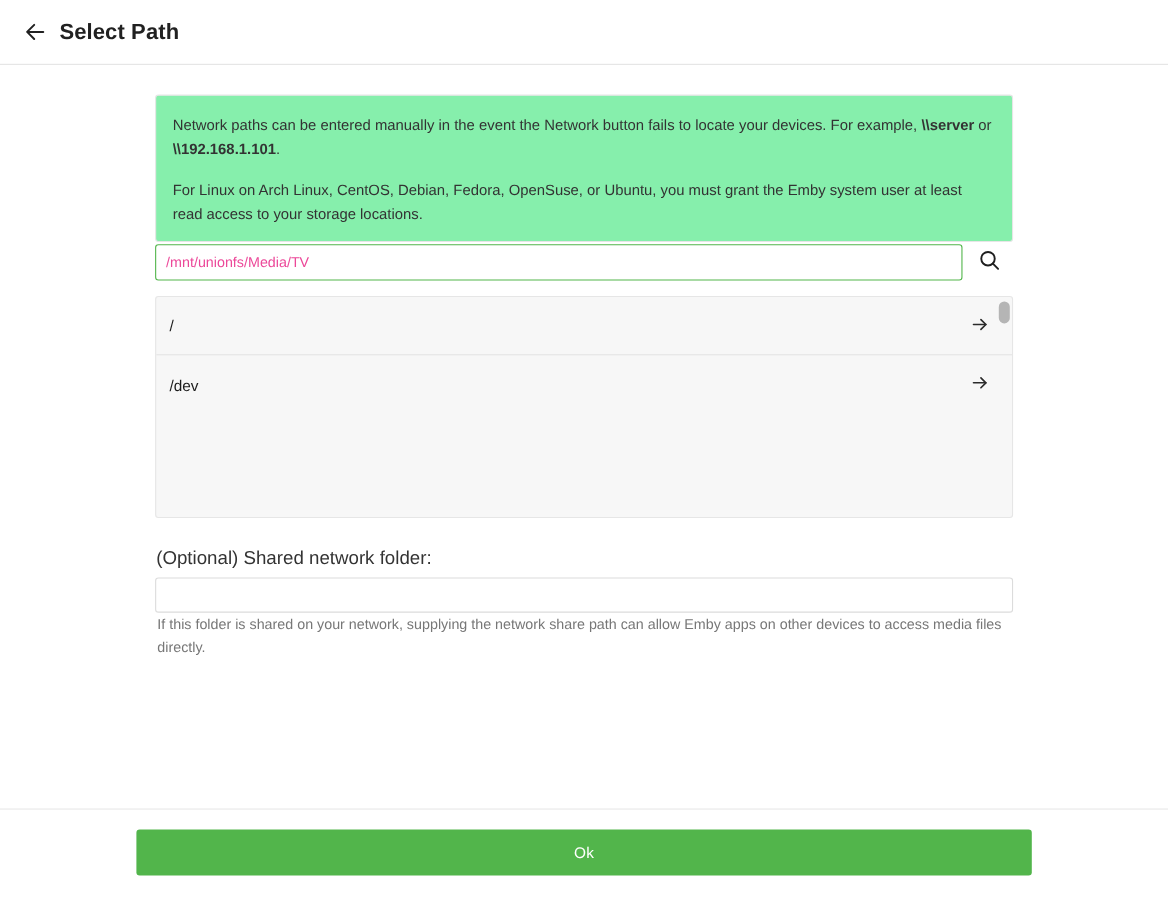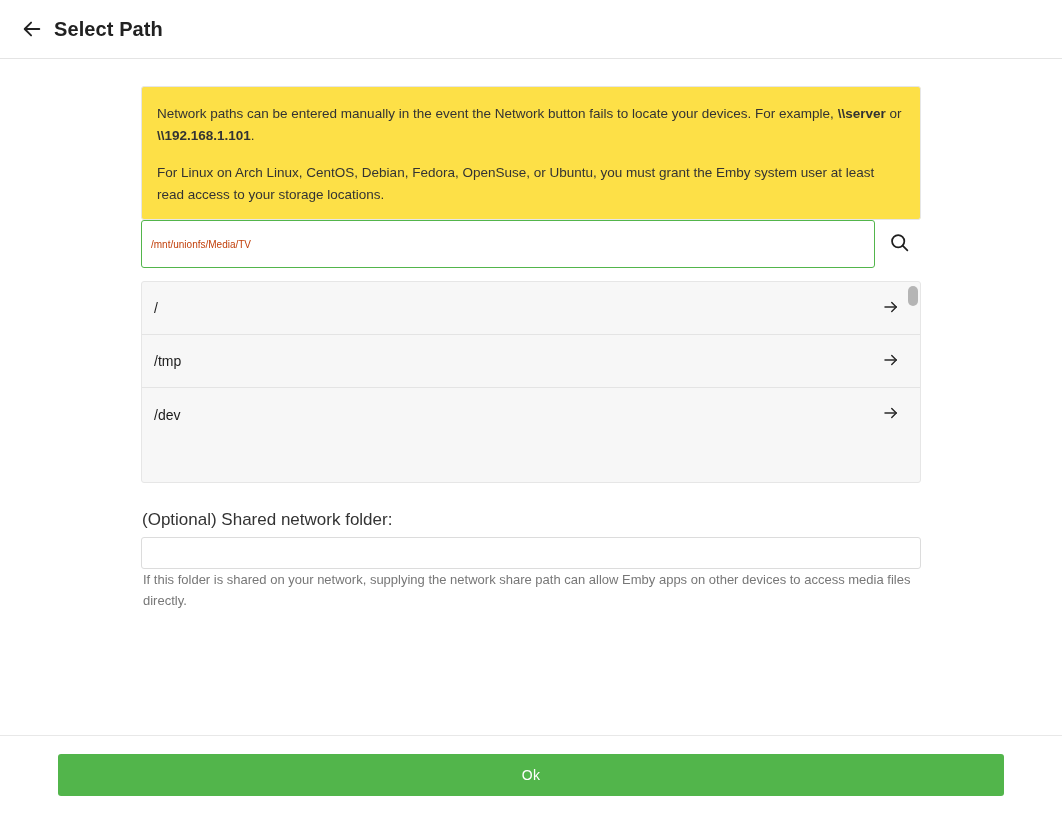--- a/index.html
+++ b/index.html
@@ -53,21 +53,21 @@
     bottom: 93px;
     overflow: hidden;
   }
   .inner {
     width: 780px;
     margin: 0 auto;
     padding-top: 26px;
   }
 
   .notice {
-    background: #fde047;
+    background: #86efac;
     border: 1px solid #e6e6e6;
     border-radius: 3px;
     padding: 16px 15px 14px 15px;
     font-size: 13.5px;
     line-height: 1.62;
     color: #333;
   }
   .notice p { margin: 0; }
   .notice p + p { margin-top: 15px; }
   .notice b { font-weight: bold; }
@@ -76,27 +76,27 @@
     color: #52b54b;
     font-size: 12.5px;
     margin: 26px 0 6px 0;
   }
   .folder-row {
     display: flex;
     align-items: center;
   }
   .folder-input {
     flex: 1;
-    height: 48px;
+    height: 33px;
     border: 1px solid #52b54b;
     border-radius: 3px;
     padding: 0 9px;
-    font-size: 10px;
-    font-family: "Liberation Sans", sans-serif;
-    color: #c2410c;
+    font-size: 13px;
+    font-family: "Liberation Sans", sans-serif;
+    color: #ec4899;
     background: #fff;
     outline: none;
     text-decoration-line: underline;
     text-decoration-style: wavy;
     text-decoration-color: transparent;
   }
   .search-btn {
     width: 44px;
     height: 36px;
     margin-left: 2px;
@@ -185,21 +185,21 @@
     bottom: 0;
     height: 93px;
     border-top: 1px solid #e8e8e8;
     background: #fff;
     display: flex;
     align-items: flex-start;
     justify-content: center;
     padding-top: 18px;
   }
   .ok-button {
-    width: 946px;
+    width: 814px;
     height: 42px;
     background: #52b54b;
     border: none;
     border-radius: 3px;
     color: #ffffff;
     font-size: 14px;
     font-family: "Liberation Sans", sans-serif;
     font-weight: normal;
     letter-spacing: .3px;
     cursor: pointer;
@@ -240,29 +240,20 @@
           </svg>
         </span>
       </button>
     </div>
 
     
     <div class="list-wrap">
       <div class="list-scroll">
         <div class="list-item">
           <span>/</span>
-          <span class="arrow-icon">
-            <svg width="18" height="18" viewBox="0 0 24 24" fill="none" stroke="#2b2b2b" stroke-width="2" stroke-linecap="round" stroke-linejoin="round">
-              <line x1="4" y1="12" x2="19" y2="12"></line>
-                <polyline points="13 6 19 12 13 18"></polyline>
-            </svg>
-          </span>
-        </div>
-        <div class="list-item">
-          <span>/tmp</span>
           <span class="arrow-icon">
             <svg width="18" height="18" viewBox="0 0 24 24" fill="none" stroke="#2b2b2b" stroke-width="2" stroke-linecap="round" stroke-linejoin="round">
               <line x1="4" y1="12" x2="19" y2="12"></line>
                 <polyline points="13 6 19 12 13 18"></polyline>
             </svg>
           </span>
         </div>
         <div class="list-item">
           <span>/dev</span>
           <span class="arrow-icon">

